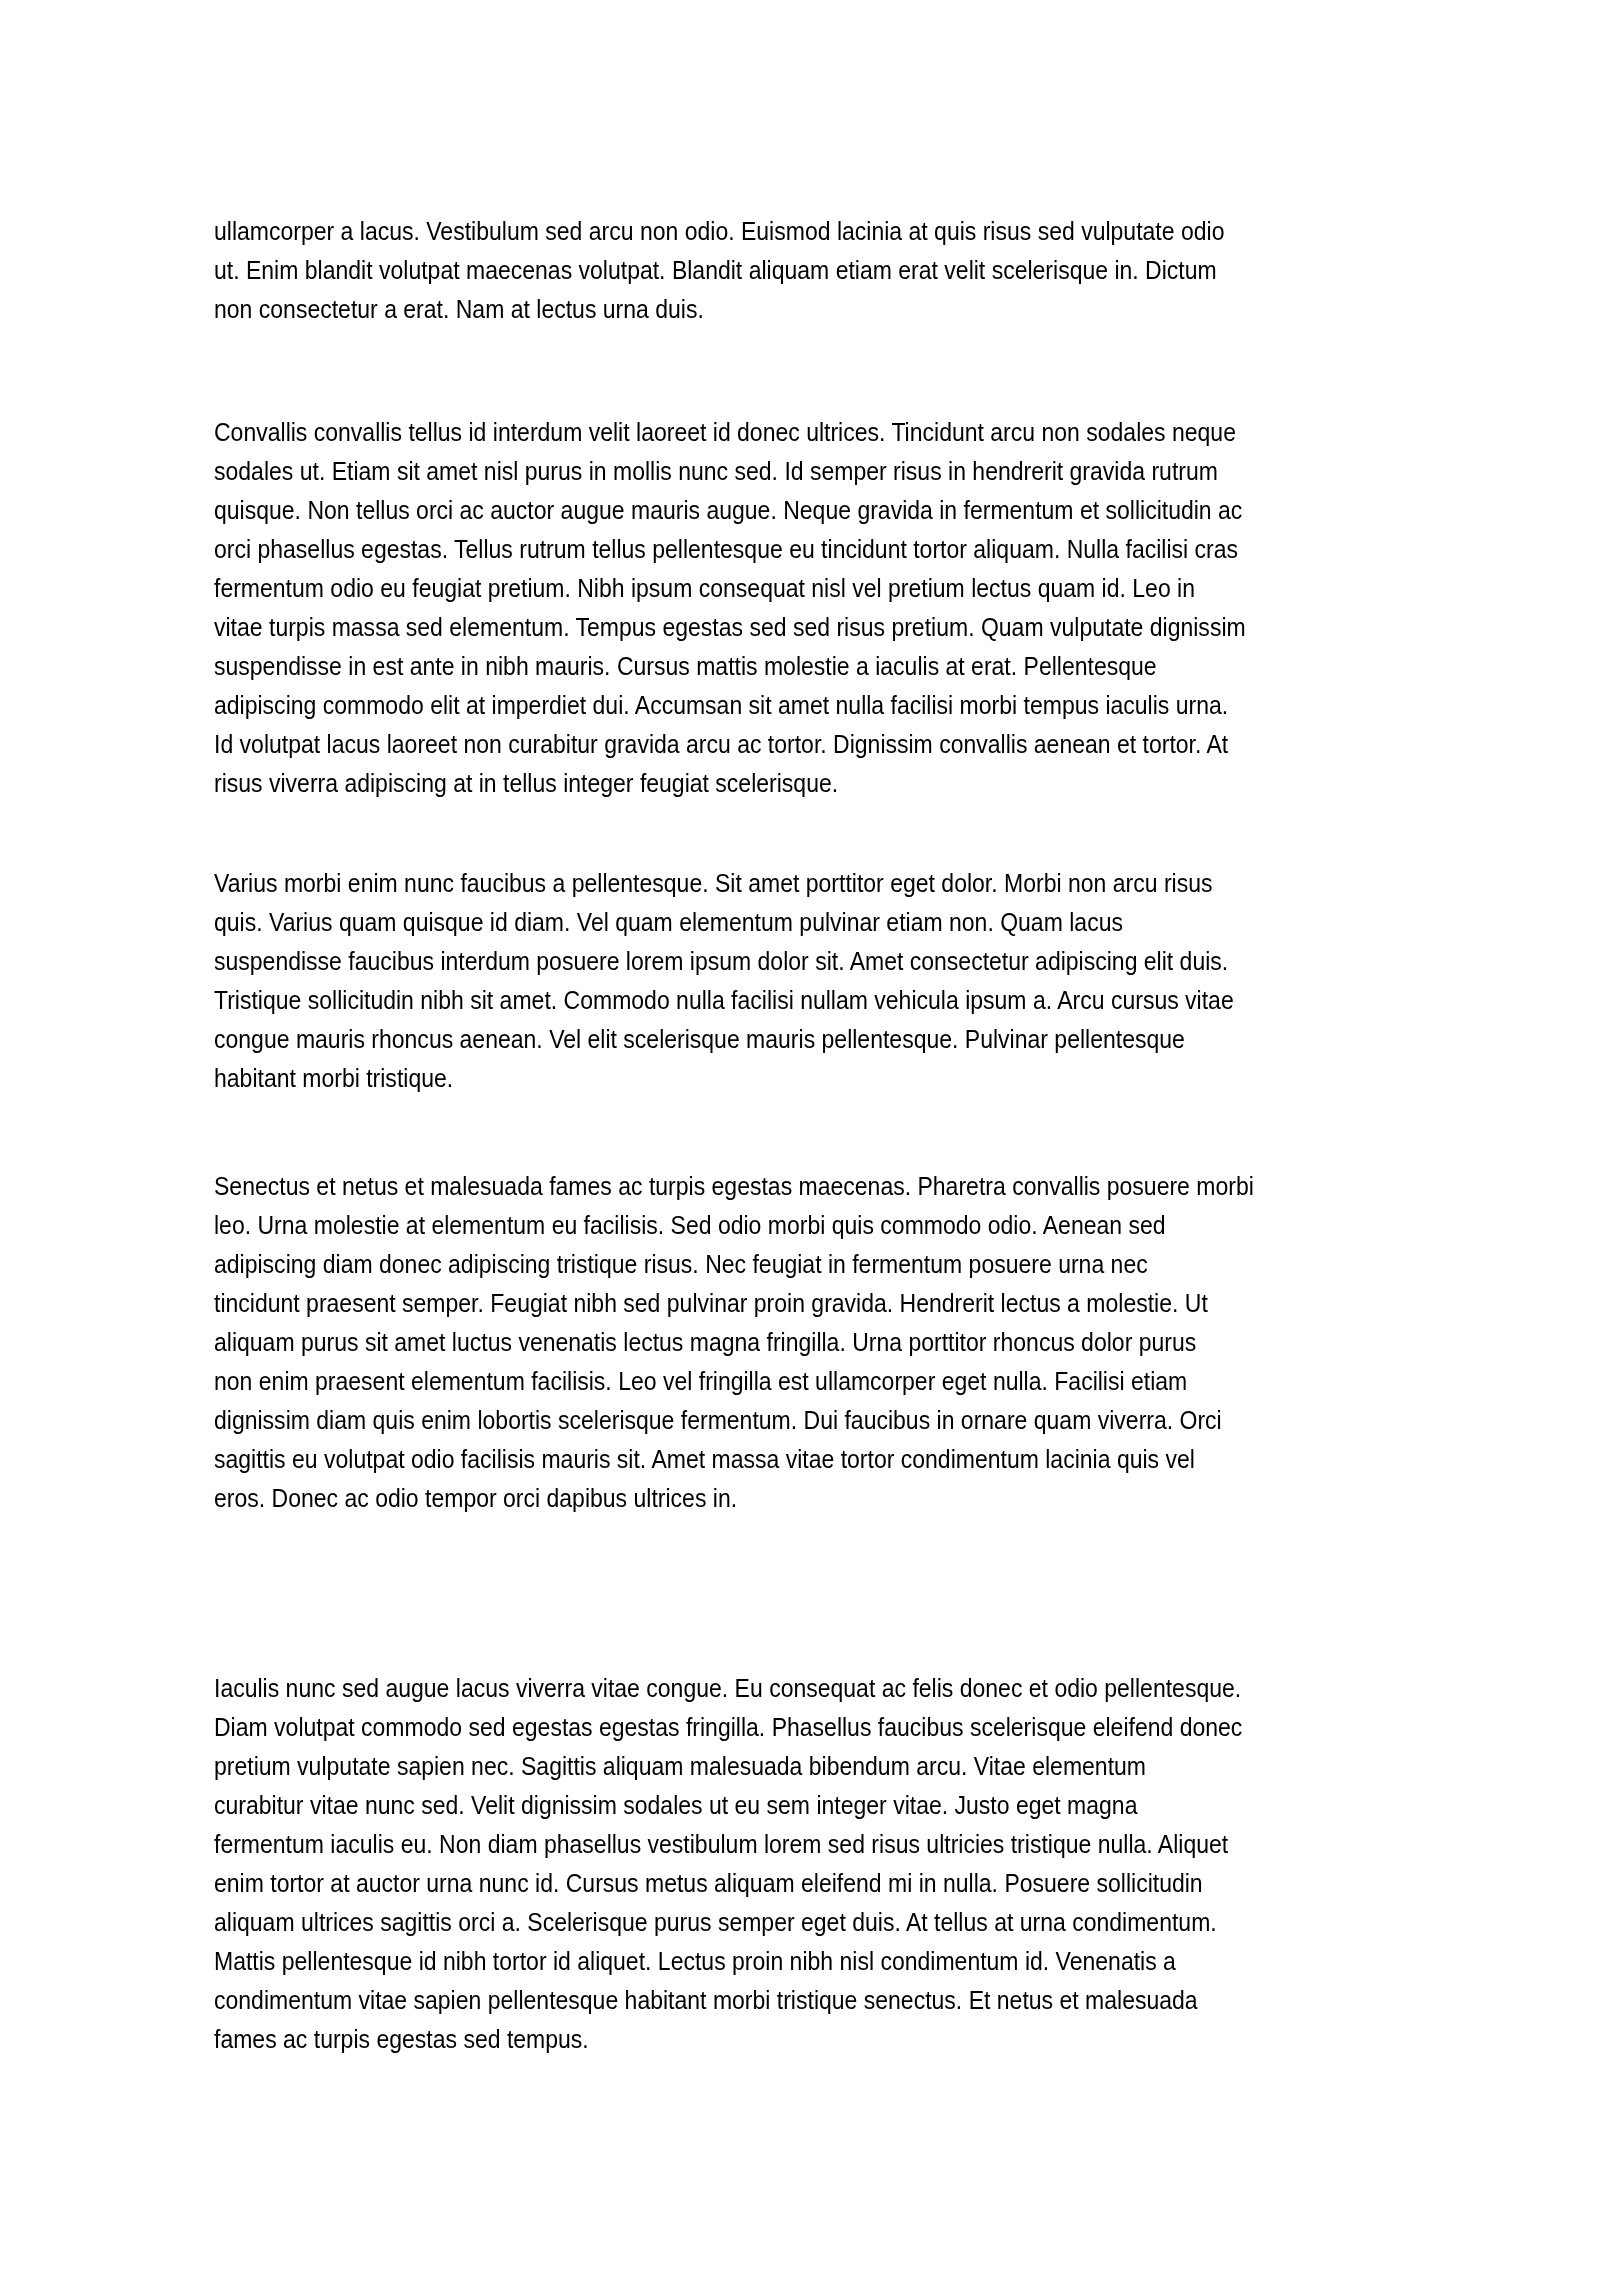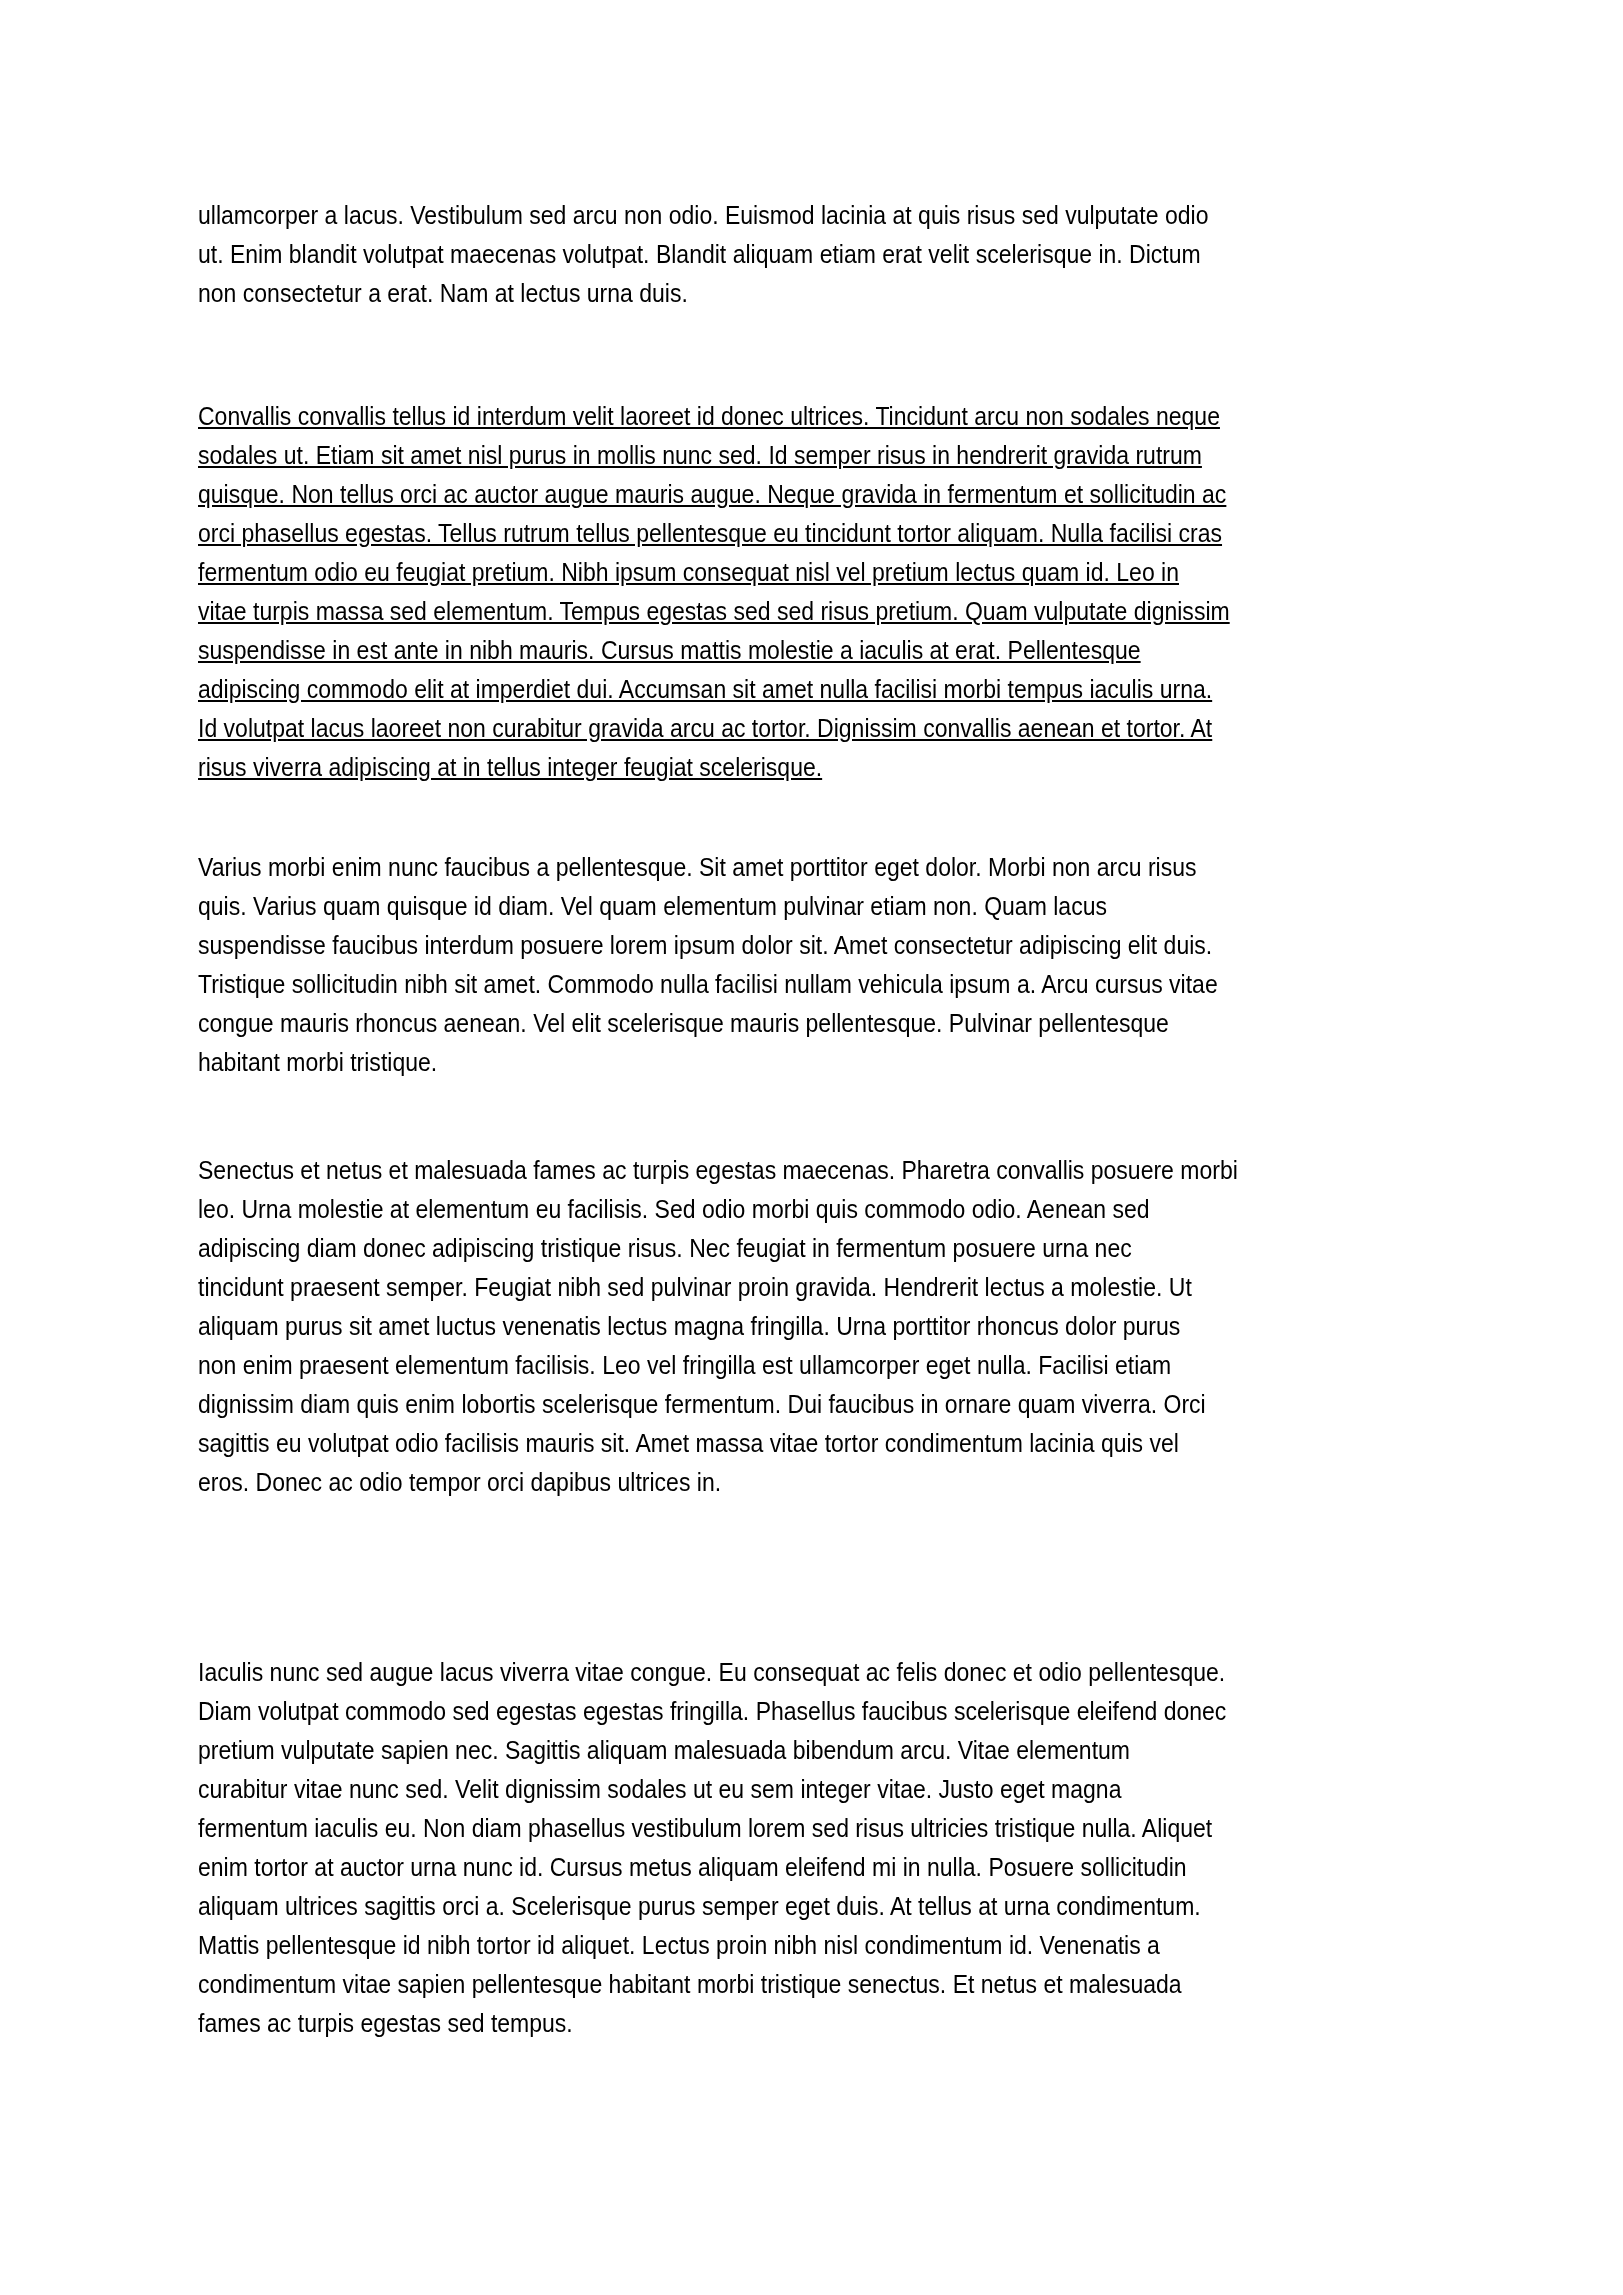--- a/index.html
+++ b/index.html
@@ -18,21 +18,21 @@
     left: 0;
     top: 0;
     width: 1623px;
     height: 2295px;
     background: #ffffff;
   }
   .paragraph {
     position: absolute;
     left: 198px;
     width: 1230px;
-    margin: 0;
+    margin: 16px;
   }
   .line {
     display: block;
     white-space: nowrap;
     font-family: "Liberation Sans", sans-serif;
     font-size: 26px;
     line-height: 39px;
     height: 39px;
     color: #000000;
     transform: scaleX(0.885);
@@ -43,21 +43,21 @@
 <body>
 
 <div class="page">
 
   <p class="paragraph" style="top:196px;">
     <span class="line">ullamcorper a lacus. Vestibulum sed arcu non odio. Euismod lacinia at quis risus sed vulputate odio</span>
     <span class="line">ut. Enim blandit volutpat maecenas volutpat. Blandit aliquam etiam erat velit scelerisque in. Dictum</span>
     <span class="line">non consectetur a erat. Nam at lectus urna duis.</span>
   </p>
 
-  <p class="paragraph" style="top:397px;text-decoration:underline;">
+  <p class="paragraph" style="top:397px;">
     <span class="line">Convallis convallis tellus id interdum velit laoreet id donec ultrices. Tincidunt arcu non sodales neque</span>
     <span class="line">sodales ut. Etiam sit amet nisl purus in mollis nunc sed. Id semper risus in hendrerit gravida rutrum</span>
     <span class="line">quisque. Non tellus orci ac auctor augue mauris augue. Neque gravida in fermentum et sollicitudin ac</span>
     <span class="line">orci phasellus egestas. Tellus rutrum tellus pellentesque eu tincidunt tortor aliquam. Nulla facilisi cras</span>
     <span class="line">fermentum odio eu feugiat pretium. Nibh ipsum consequat nisl vel pretium lectus quam id. Leo in</span>
     <span class="line">vitae turpis massa sed elementum. Tempus egestas sed sed risus pretium. Quam vulputate dignissim</span>
     <span class="line">suspendisse in est ante in nibh mauris. Cursus mattis molestie a iaculis at erat. Pellentesque</span>
     <span class="line">adipiscing commodo elit at imperdiet dui. Accumsan sit amet nulla facilisi morbi tempus iaculis urna.</span>
     <span class="line">Id volutpat lacus laoreet non curabitur gravida arcu ac tortor. Dignissim convallis aenean et tortor. At</span>
     <span class="line">risus viverra adipiscing at in tellus integer feugiat scelerisque.</span>

